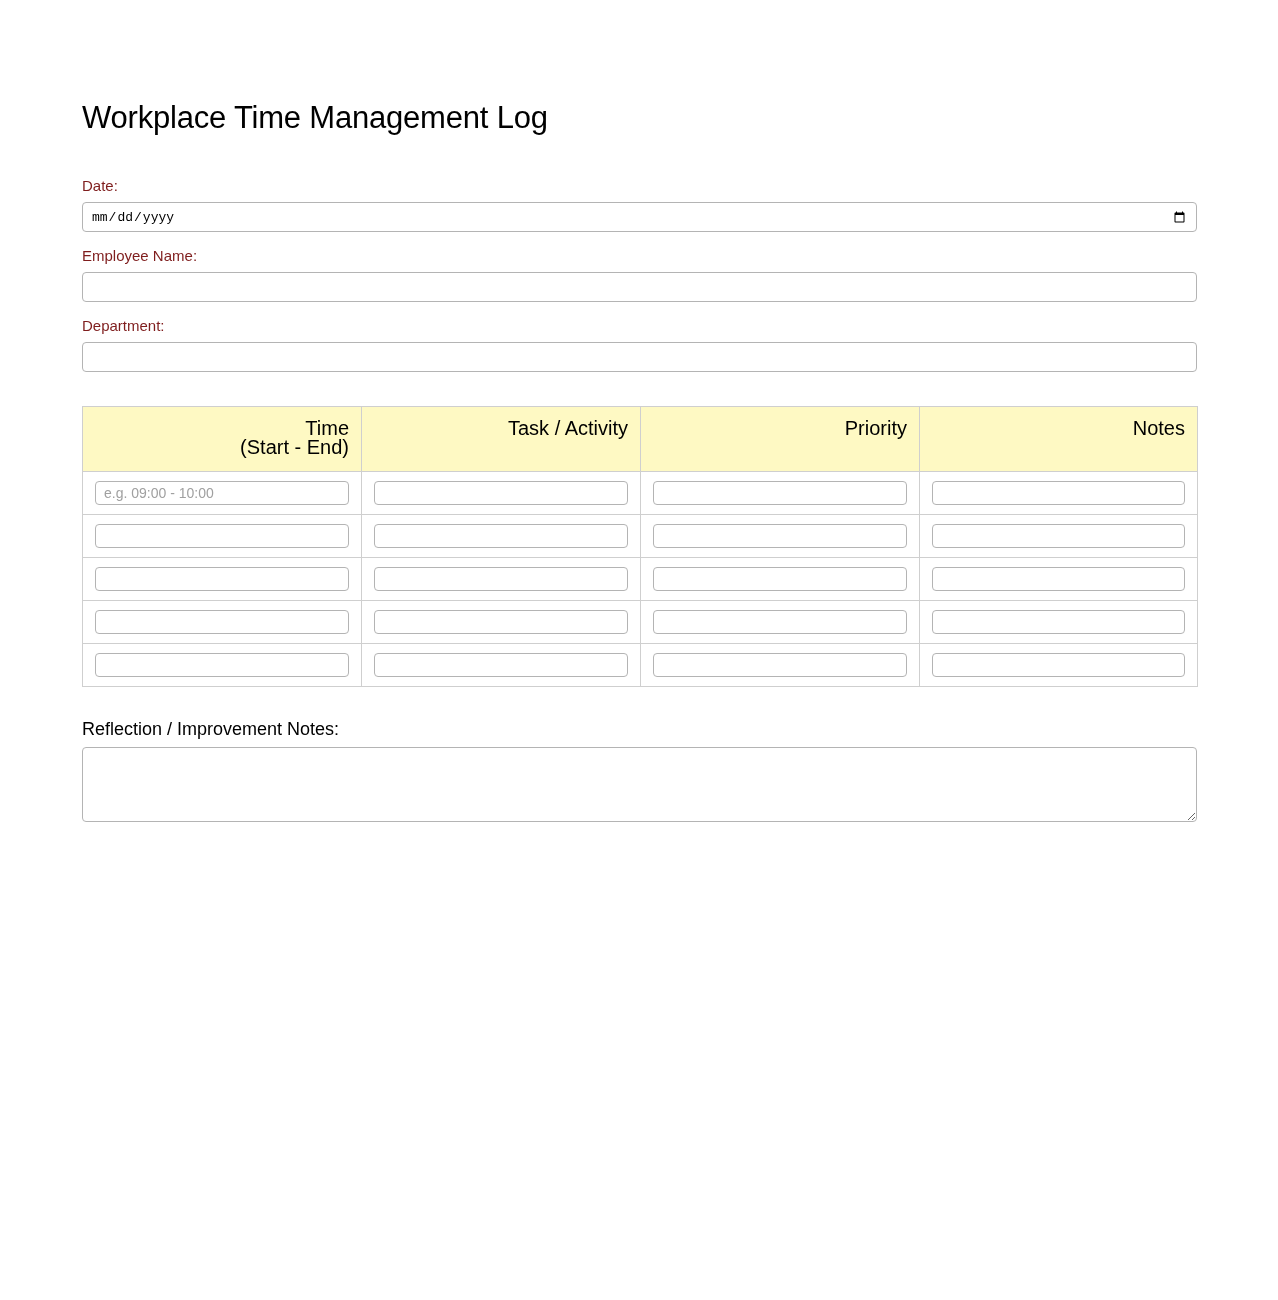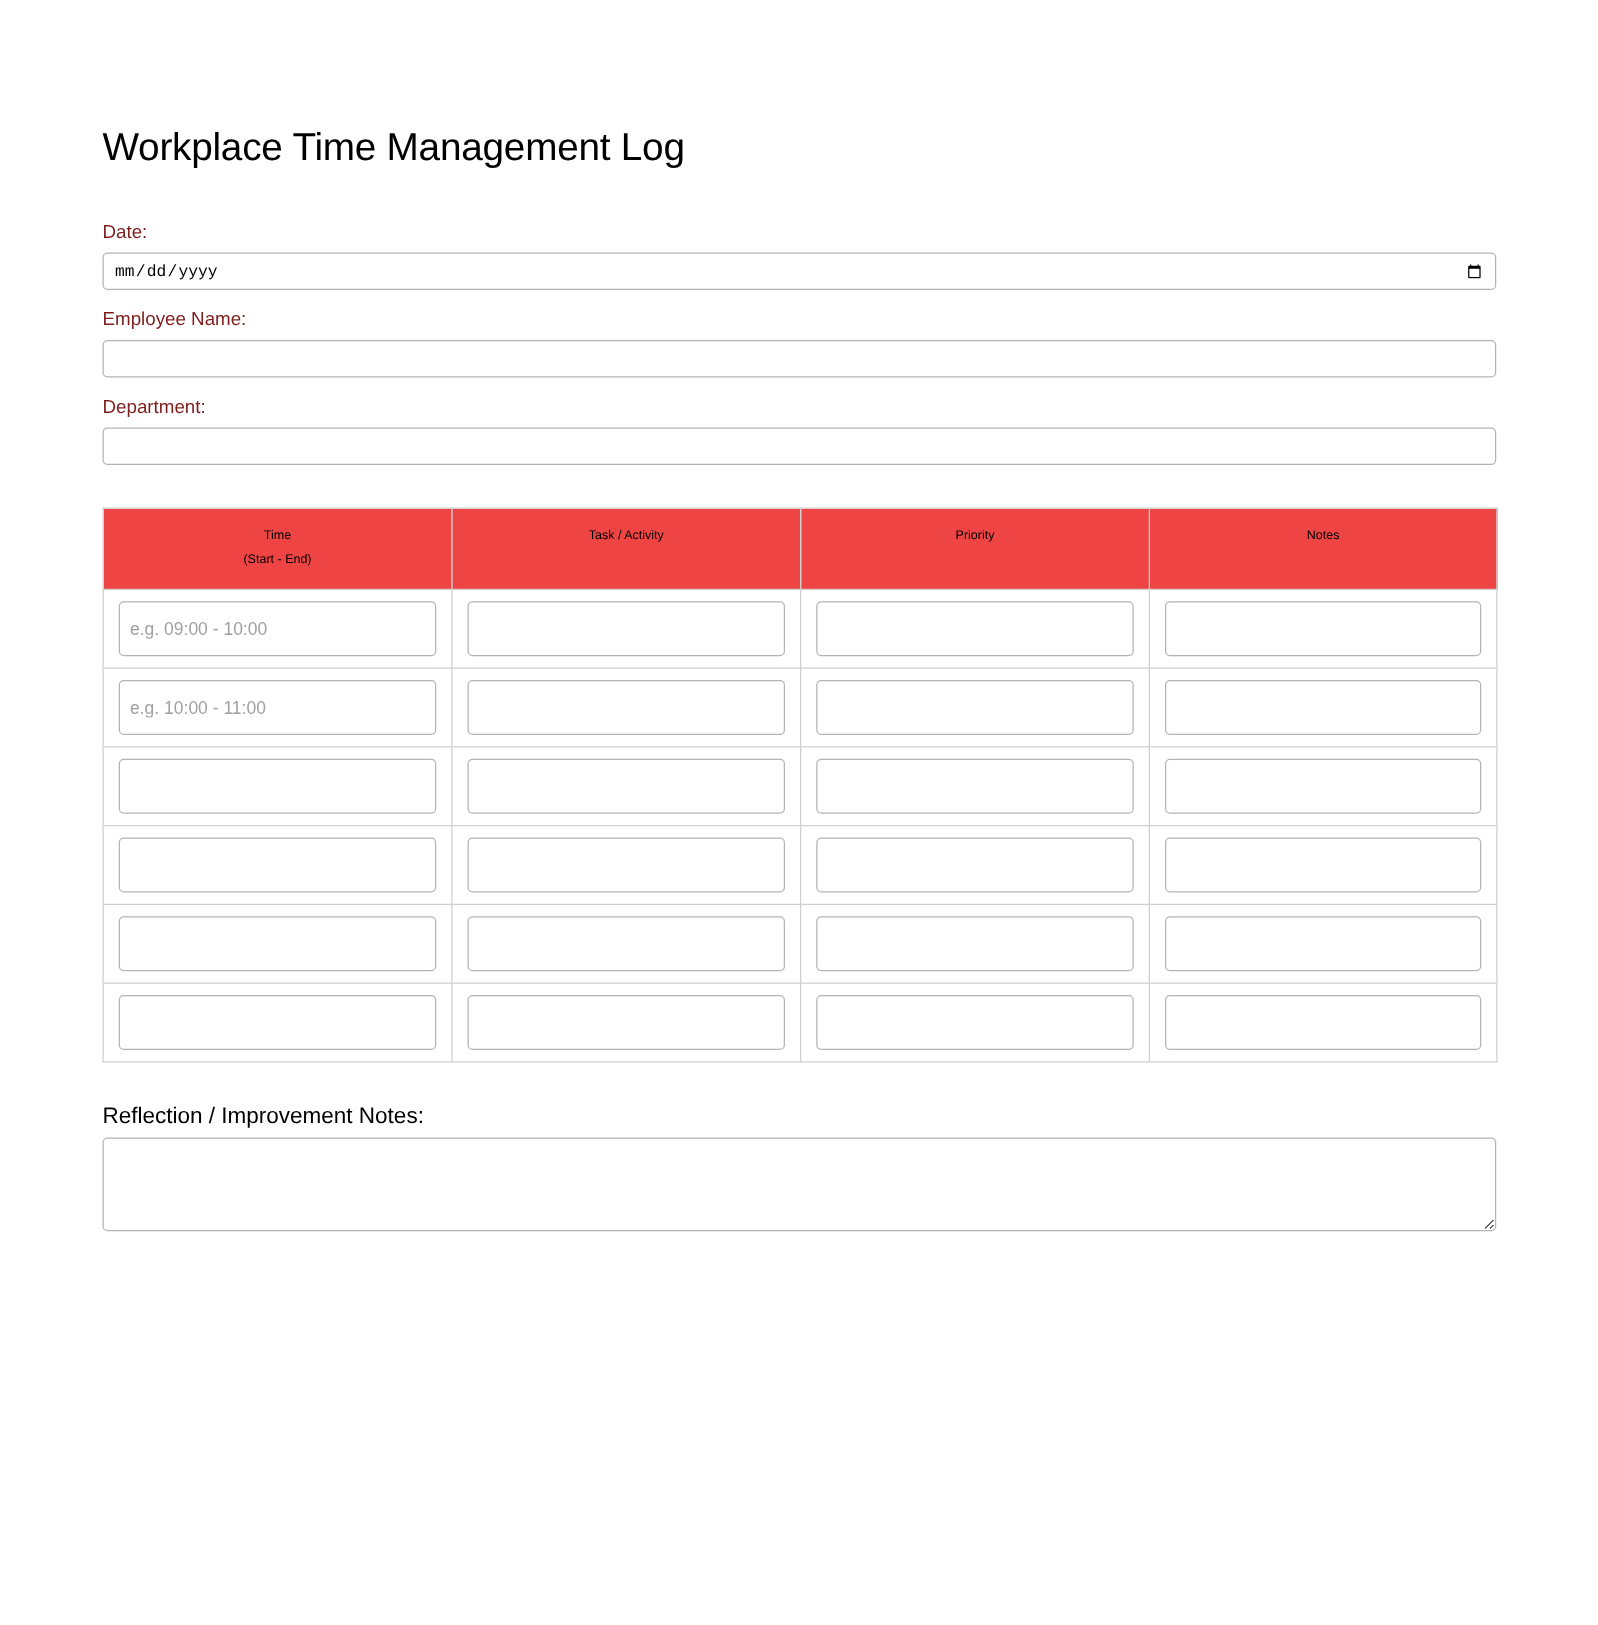--- a/index.html
+++ b/index.html
@@ -53,43 +53,43 @@
     font-size: 13px;
   }
   table.log-table {
     border-collapse: collapse;
     width: 1115px;
     margin-top: 34px;
     table-layout: fixed;
   }
   table.log-table th {
     border: 1px solid #cfcfcf;
-    text-align: center;
+    text-align: right;
     font-weight: 400;
-    font-size: 10px;
+    font-size: 20px;
     line-height: 19px;
     padding: 12px 12px 14px 12px;
     vertical-align: top;
     color: #000;
-    background: #ef4444;
+    background: #fef9c3;
   }
   table.log-table td {
     border: 1px solid #cfcfcf;
     padding: 9px 12px;
     vertical-align: middle;
     background: #fff;
   }
   col.c1 { width: 279px; }
   col.c2 { width: 279px; }
   col.c3 { width: 279px; }
   col.c4 { width: 278px; }
   table.log-table input.cell-input {
     width: 100%;
     box-sizing: border-box;
-    height: 44px;
+    height: 24px;
     border: 1px solid #b4b4b4;
     border-radius: 4px;
     padding: 4px 8px;
     font-family: "Liberation Sans", sans-serif;
     font-size: 14px;
     color: #000;
     background: #fff;
     outline: none;
   }
   table.log-table input.cell-input::placeholder {
@@ -169,34 +169,20 @@
         </td>
         <td>
           <input class="cell-input" type="text" value="" style="">
         </td>
         <td>
           <input class="cell-input" type="text" value="" style="">
         </td>
       </tr>
       <tr>
         <td>
-          <input class="cell-input" type="text" placeholder="e.g. 10:00 - 11:00" style="">
-        </td>
-        <td>
-          <input class="cell-input" type="text" value="" style="">
-        </td>
-        <td>
-          <input class="cell-input" type="text" value="" style="">
-        </td>
-        <td>
-          <input class="cell-input" type="text" value="" style="">
-        </td>
-      </tr>
-      <tr>
-        <td>
           <input class="cell-input" type="text" placeholder="" style="">
         </td>
         <td>
           <input class="cell-input" type="text" value="" style="">
         </td>
         <td>
           <input class="cell-input" type="text" value="" style="">
         </td>
         <td>
           <input class="cell-input" type="text" value="" style="">

